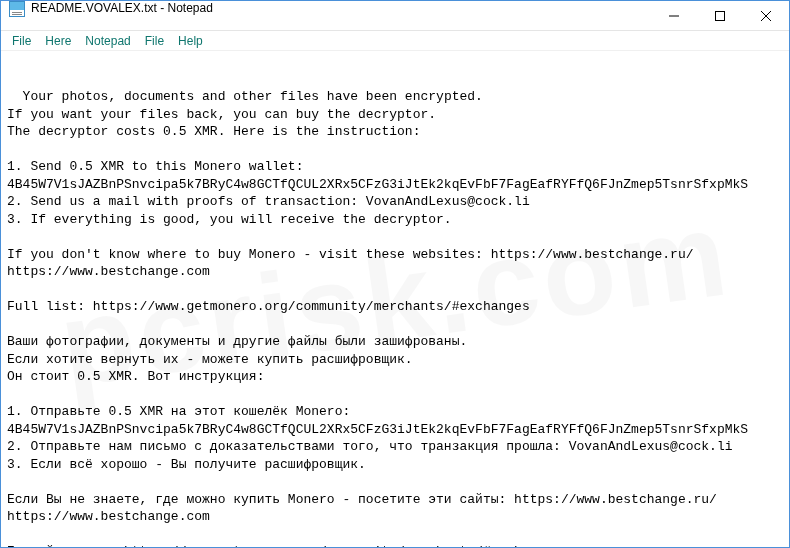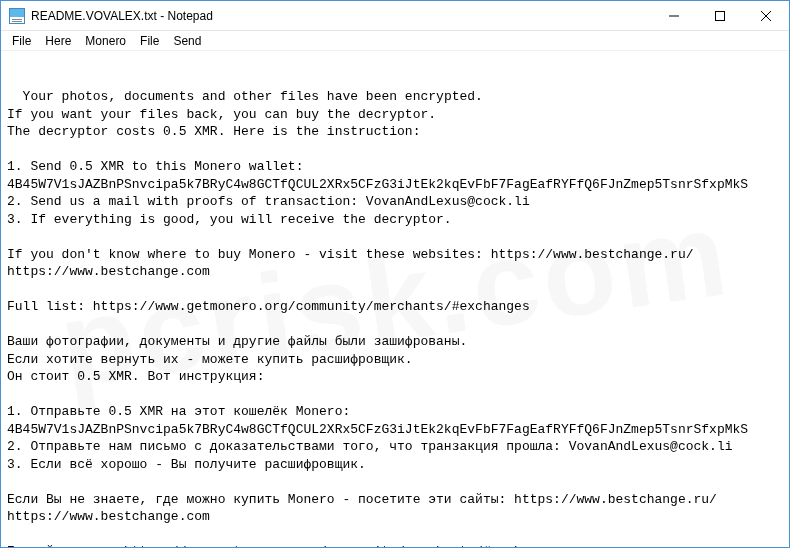--- a/index.html
+++ b/index.html
@@ -8,21 +8,21 @@
       height: 548px;
       font-family: "Segoe UI", Tahoma, sans-serif;
       background: #fff;
       overflow: hidden;
       border: 1px solid #4a90d9;
     }
     .titlebar {
       height: 30px;
       background: #fff;
       display: flex;
-      align-items: center;
+      align-items: flex-start;
       border-bottom: 1px solid #e5e5e5;
     }
     .titlebar-icon {
       width: 16px;
       height: 16px;
       margin-left: 8px;
       margin-right: 6px;
       background: linear-gradient(to bottom, #5eb9e8 0%, #5eb9e8 60%, #fff 60%, #fff 100%);
       border: 1px solid #3a8cc5;
       position: relative;
@@ -60,21 +60,21 @@
       height: 20px;
       background: #fff;
       display: flex;
       align-items: center;
       padding: 0 4px;
       border-bottom: 1px solid #f0f0f0;
     }
     .menu-item {
       font-size: 12px;
       padding: 10px 7px;
-      color: #000000;
+      color: #0f766e;
     }
     .content {
       padding: 2px 6px;
       font-family: Consolas, "Courier New", monospace;
       font-size: 13px;
       line-height: 17.5px;
       color: #000;
       white-space: pre;
       overflow: hidden;
       height: calc(100% - 50px);
@@ -116,23 +116,23 @@
           <line x1="0" y1="0" x2="10" y2="10" stroke="#000" stroke-width="1"></line>
           <line x1="10" y1="0" x2="0" y2="10" stroke="#000" stroke-width="1"></line>
         </svg>
     </button>
   </div>
 </div>
 
 <div class="menubar">
   <div class="menu-item">File</div>
   <div class="menu-item">Here</div>
-  <div class="menu-item">Monero</div>
+  <div class="menu-item">Notepad</div>
   <div class="menu-item">File</div>
-  <div class="menu-item">Send</div>
+  <div class="menu-item">Help</div>
 </div>
 
 <div class="content">
   <div class="watermark">pcrisk.com</div>
   <span>Your photos, documents and other files have been encrypted.
 If you want your files back, you can buy the decryptor.
 The decryptor costs 0.5 XMR. Here is the instruction:
 
 1. Send 0.5 XMR to this Monero wallet:
 4B45W7V1sJAZBnPSnvcipa5k7BRyC4w8GCTfQCUL2XRx5CFzG3iJtEk2kqEvFbF7FagEafRYFfQ6FJnZmep5TsnrSfxpMkS

